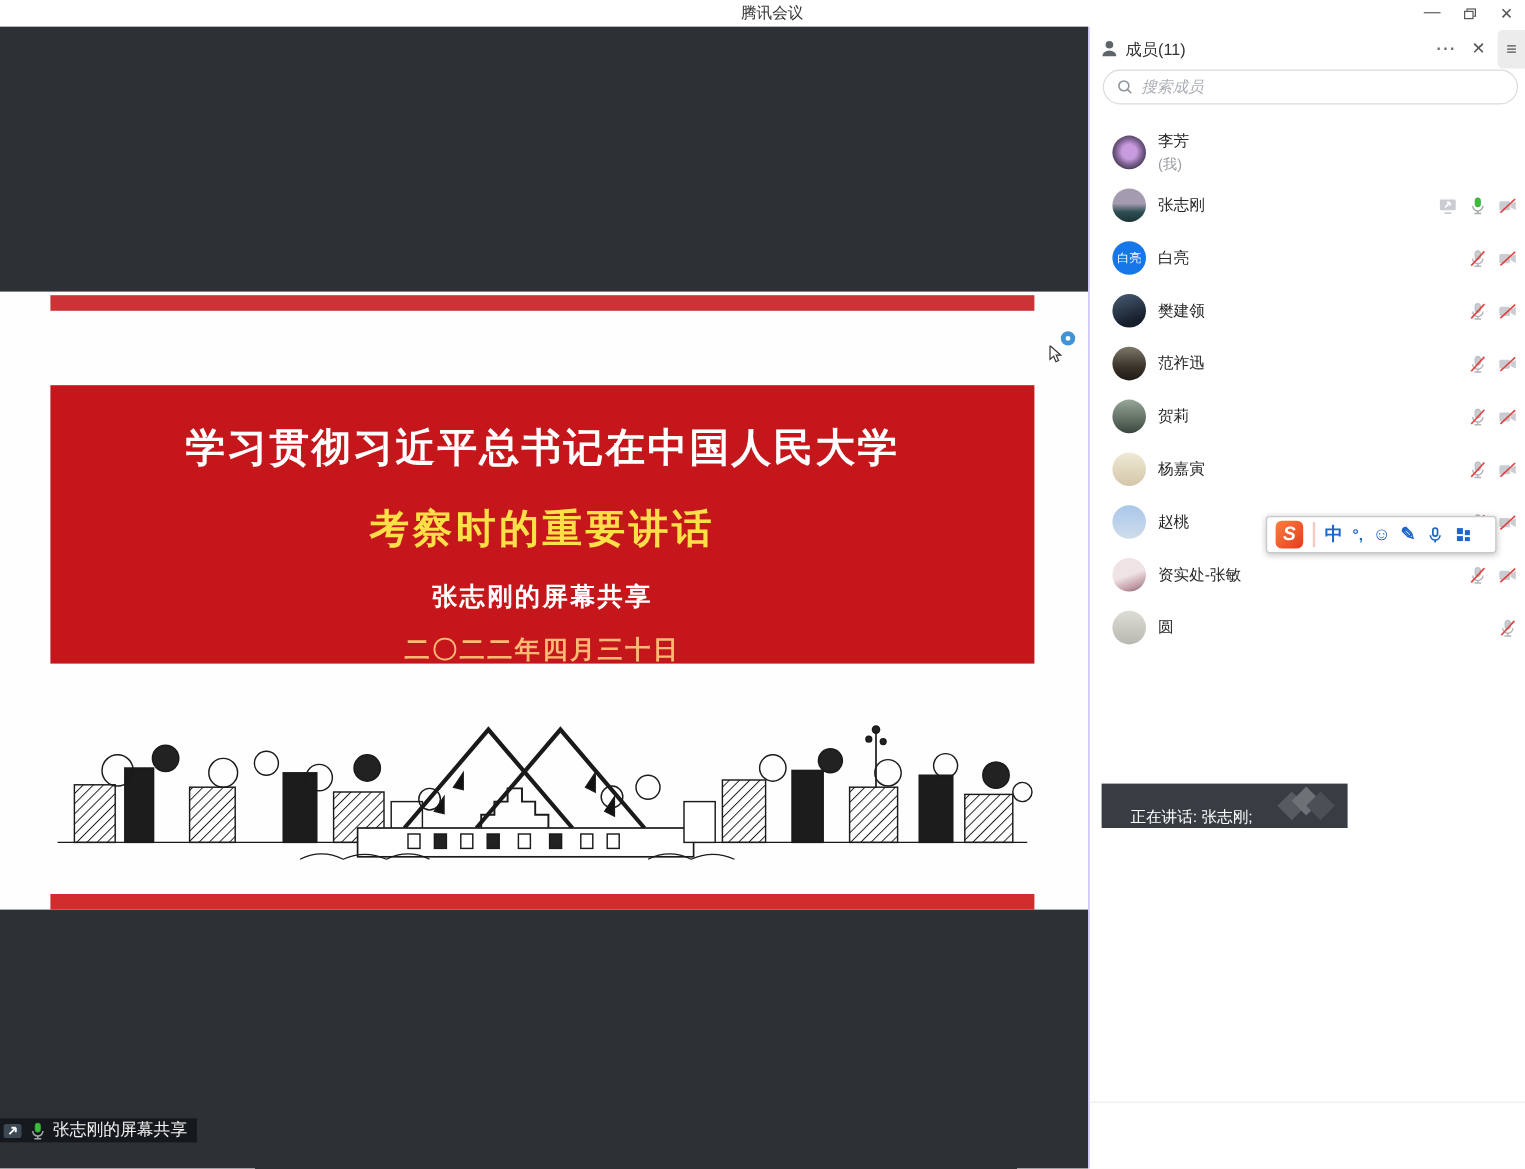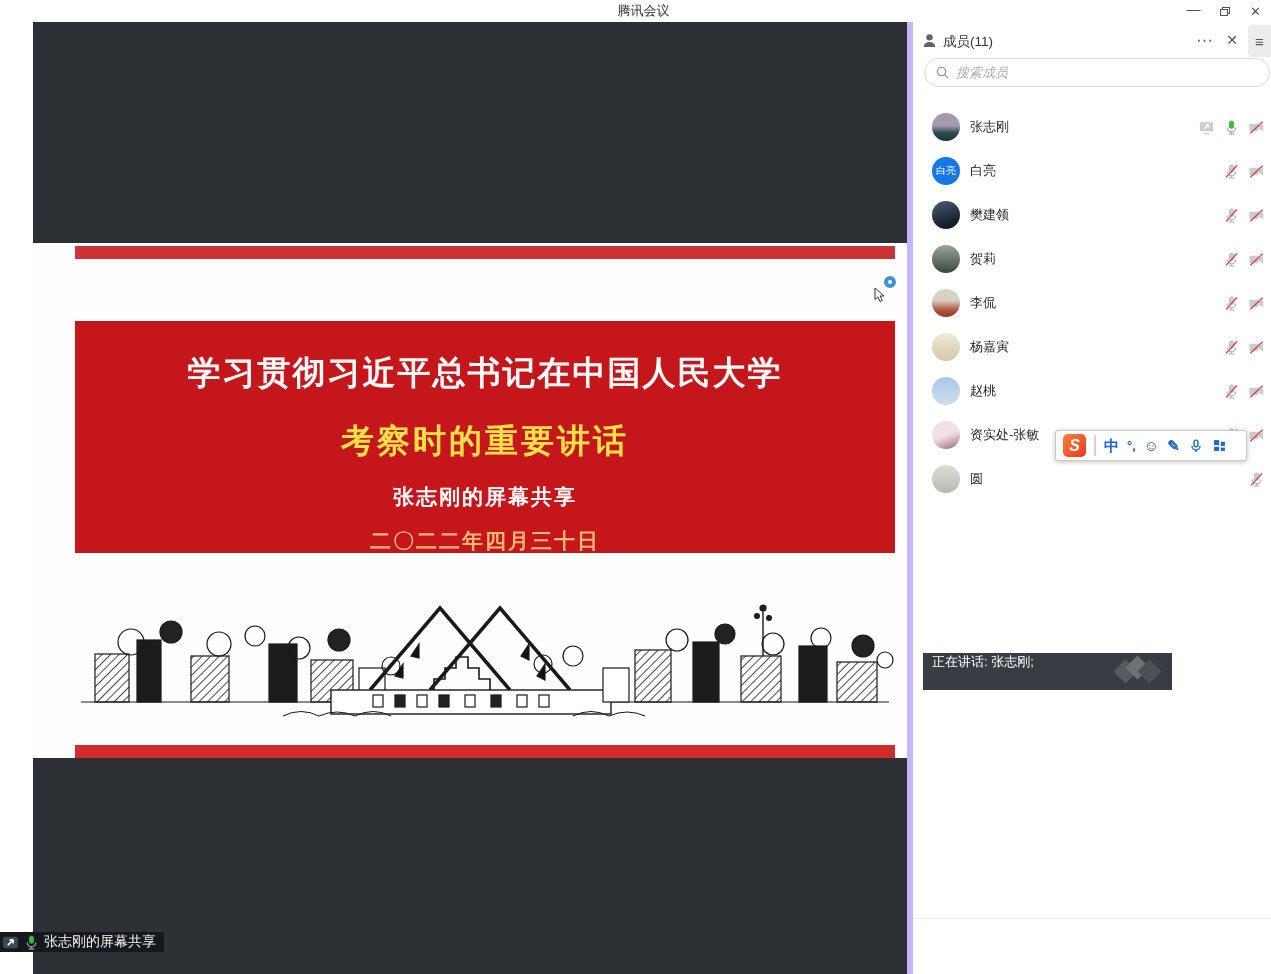--- a/index.html
+++ b/index.html
@@ -10,42 +10,42 @@
   .titlebar { position:absolute; left:0; top:0; width:1271px; height:22px; background:#ffffff; z-index:40; }
   .titlebar-title { position:absolute; left:0; right:0; top:0; height:16px; text-align:center; line-height:22px; font-size:13px; color:#333;padding-left:16px; }
   .win-controls { position:absolute; right:0; top:0; height:22px; display:flex; align-items:center; }
   .win-btn { width:31px; height:22px; display:flex; align-items:center; justify-content:center; color:#555; font-size:13px; cursor:default; }
   .min-glyph { font-size:14px; line-height:10px; transform:translateY(-2px); }
   .restore-shape { position:relative; width:10px; height:9px; }
   .restore-shape .back { position:absolute; left:2px; top:0; width:8px; height:7px; border:1px solid #555; }
   .restore-shape .front { position:absolute; left:0; top:2px; width:8px; height:7px; border:1px solid #555; background:#fff; }
 
   
-  .main-area { position:absolute; left:0; top:22px; width:907px; height:952px; background:#2d3136;margin-left:33px; }
+  .main-area { position:absolute; left:0; top:22px; width:907px; height:952px; background:#2d3136; }
   .slide { position:absolute; left:0; top:221px; width:907px; height:515px; background:#fefefe; }
   .bar-top { position:absolute; left:42px; top:3px; width:820px; height:13px; background:#cb3336; }
   .red-block { position:absolute; left:42px; top:78px; width:820px; height:232px; background:#c4161b; display:flex; flex-direction:column; align-items:center; padding-top:30px; }
   .red-block .t1 { color:#fff; font-weight:bold; font-size:33px; letter-spacing:2px; line-height:44px; }
   .red-block .t2 { color:#fde047; font-weight:bold; font-size:33px; letter-spacing:3px; line-height:44px; margin-top:24px; }
   .red-block .s1 { color:#fff; font-weight:bold; font-size:21px; letter-spacing:2px; margin-top:20px; }
   .red-block .s2 { color:#fdba74; font-weight:bold; font-size:21px; letter-spacing:2px; margin-top:16px; }
   .bar-bottom { position:absolute; left:42px; top:502px; width:820px; height:13px; background:#d32c2c; }
   .campus { position:absolute; left:40px; top:355px; width:822px; height:122px; }
 
   
   .cursor-wrap { position:absolute; left:874px; top:276px; width:30px; height:32px; z-index:60; }
   .cursor-ring { position:absolute; left:10px; top:0; width:12px; height:12px; border:4px solid #4293d6; border-radius:50%; background:transparent; }
   .cursor-arrow { position:absolute; left:0; top:12px; }
 
   
   .share-pill { position:absolute; left:0; top:932px; height:20px; background:#15181c; display:flex; align-items:center; gap:4px; padding:0 8px 0 2px; z-index:30; }
   .share-pill .txt { color:#f2f2f2; font-size:14px; white-space:nowrap; }
 
   
-  .panel { position:absolute; left:907px; top:22px; width:364px; height:952px; background:#fff; border-left:6px solid #c4b5fd; }
+  .panel { position:absolute; left:907px; top:22px; width:364px; height:952px; background:#fff; border-left:1px solid #c4b5fd; }
   .panel-header { position:absolute; left:0; top:8px; width:100%; height:26px; }
   .panel-title { position:absolute; left:30px; top:3px; font-size:13.5px; color:#333; }
   .person-icon { position:absolute; left:8px; top:2px; }
   .hdr-dots { position:absolute; right:57px; top:0px; font-size:17px; color:#666; letter-spacing:1px; cursor:default; }
   .hdr-close { position:absolute; right:33px; top:2px; font-size:14px; color:#555; cursor:default; }
   .hdr-tab { position:absolute; right:0; top:-5px; width:23px; height:32px; background:#ececec; border-radius:4px 0 0 4px; display:flex; align-items:center; justify-content:center; font-size:15px; color:#555; cursor:default; }
   .search-box { position:absolute; left:11px; top:36px; width:346px; height:29px; border:1px solid #d9dbde; border-radius:15px; background:#fff; display:flex; align-items:center; padding-left:10px; gap:6px; }
   .search-box input { border:none; outline:none; font-size:13px; color:#333; width:280px; font-family:"Liberation Sans",sans-serif;font-style:italic; }
   .search-box input::placeholder { color:#a9adb3; }
 
@@ -69,21 +69,21 @@
   .av10 { background:linear-gradient(180deg,#dddcd6, #b9b8b0); }
 
   
   .ime-bar { position:absolute; left:1055px; top:430px; width:192px; height:31px; background:#fff; border:1px solid #c9c9c9; border-radius:3px; box-shadow:0 1px 5px rgba(0,0,0,.25); display:flex; align-items:center; padding:0 7px; gap:8px; z-index:70; }
   .ime-logo { width:23px; height:23px; border-radius:5px; background:linear-gradient(135deg,#ff7f3f,#e63a1e); color:#fff; font-weight:bold; font-style:italic; font-size:16px; display:flex; align-items:center; justify-content:center; }
   .ime-sep { width:1px; height:21px; border-left:1px solid #f5c9c2; border-right:1px solid #f5c9c2; }
   .ime-item { color:#1f66cc; font-size:15px; font-weight:bold; cursor:default; line-height:1; }
   .ime-item.small { font-size:13px; }
 
   
-  .speaking { position:absolute; left:10px; top:631px; width:249px; height:37px; background:#383d43; display:flex; align-items:flex-start; padding-left:9px; overflow:hidden; }
+  .speaking { position:absolute; left:10px; top:631px; width:205px; height:37px; background:#383d43; display:flex; align-items:flex-end; padding-left:24px; overflow:hidden; }
   .speaking .txt { color:#fff; font-size:13px; }
   .diamond { position:absolute; width:17px; height:17px; transform:rotate(45deg); top:10px; }
   .d1 { right:38px; background:#565b61; }
   .d2 { right:26px; background:#6d7277; top:6px; }
   .d3 { right:14px; background:#4b5056; }
 
   .panel-divider { position:absolute; left:0; top:896px; width:100%; height:1px; background:#ededed; }
 </style>
 </head>
 <body>
@@ -269,20 +269,27 @@
 
     <div class="search-box">
       <svg width="15" height="15">
           <use href="#ic-search"></use>
         </svg>
       <input type="text" placeholder="搜索成员" style="">
     </div>
 
     <div class="m-list">
 
+      <div class="m-row">
+        <div class="avatar av0"></div>
+        <div class="m-name">
+          <span>李芳</span>
+          <span class="sub">(我)</span>
+        </div>
+      </div>
 
       <div class="m-row">
         <div class="avatar av1"></div>
         <div class="m-name">张志刚</div>
         <div class="m-icons">
           <svg class="ic">
               <use href="#ic-screen-share"></use>
             </svg>
           <svg class="ic">
               <use href="#ic-mic-on"></use>
@@ -312,46 +319,46 @@
         <div class="m-icons">
           <svg class="ic">
               <use href="#ic-mic-off"></use>
             </svg>
           <svg class="ic">
               <use href="#ic-cam-off"></use>
             </svg>
         </div>
       </div>
 
+      <div class="m-row">
+        <div class="avatar av4"></div>
+        <div class="m-name">范祚迅</div>
+        <div class="m-icons">
+          <svg class="ic">
+              <use href="#ic-mic-off"></use>
+            </svg>
+          <svg class="ic">
+              <use href="#ic-cam-off"></use>
+            </svg>
+        </div>
+      </div>
 
       <div class="m-row">
         <div class="avatar av5"></div>
         <div class="m-name">贺莉</div>
         <div class="m-icons">
           <svg class="ic">
               <use href="#ic-mic-off"></use>
             </svg>
           <svg class="ic">
               <use href="#ic-cam-off"></use>
             </svg>
         </div>
       </div>
 
-      <div class="m-row">
-        <div class="avatar av6"></div>
-        <div class="m-name">李侃</div>
-        <div class="m-icons">
-          <svg class="ic">
-              <use href="#ic-mic-off"></use>
-            </svg>
-          <svg class="ic">
-              <use href="#ic-cam-off"></use>
-            </svg>
-        </div>
-      </div>
 
       <div class="m-row">
         <div class="avatar av7"></div>
         <div class="m-name">杨嘉寅</div>
         <div class="m-icons">
           <svg class="ic">
               <use href="#ic-mic-off"></use>
             </svg>
           <svg class="ic">
               <use href="#ic-cam-off"></use>

